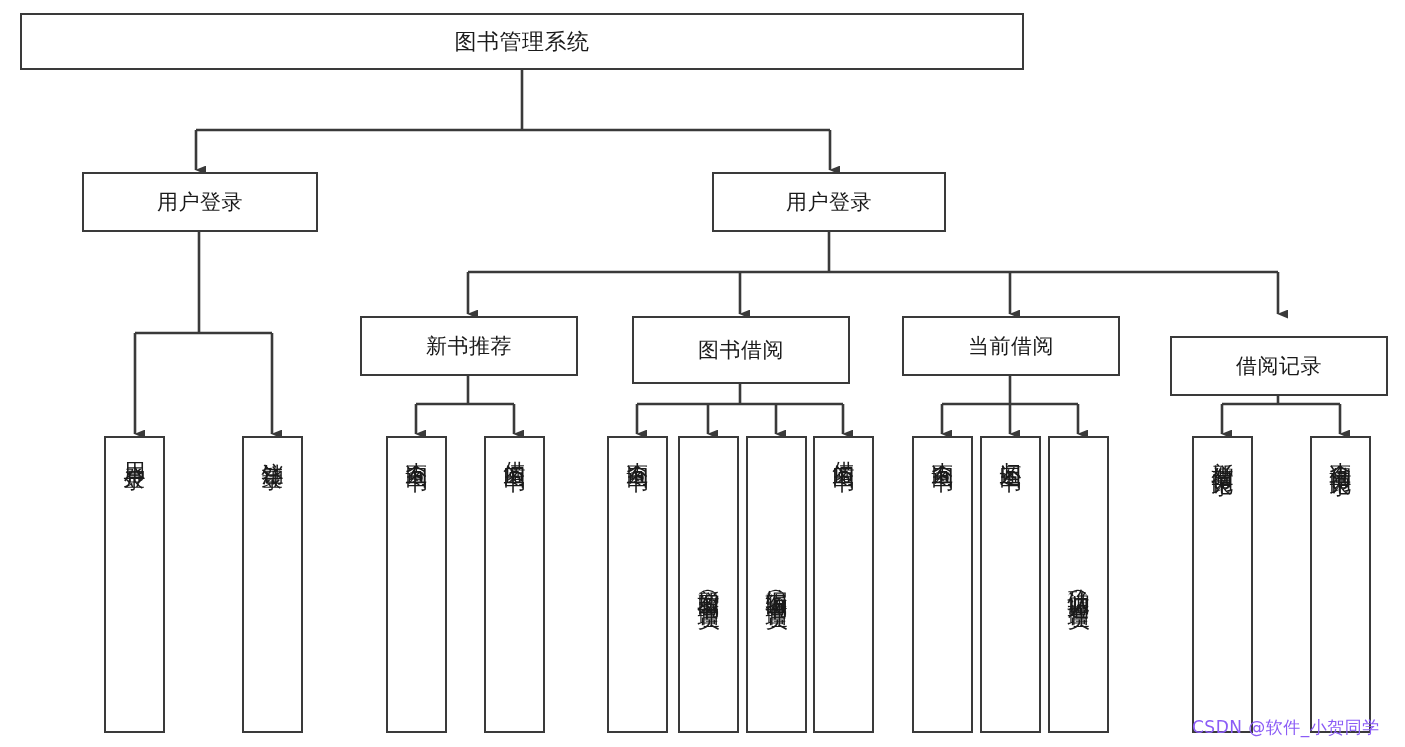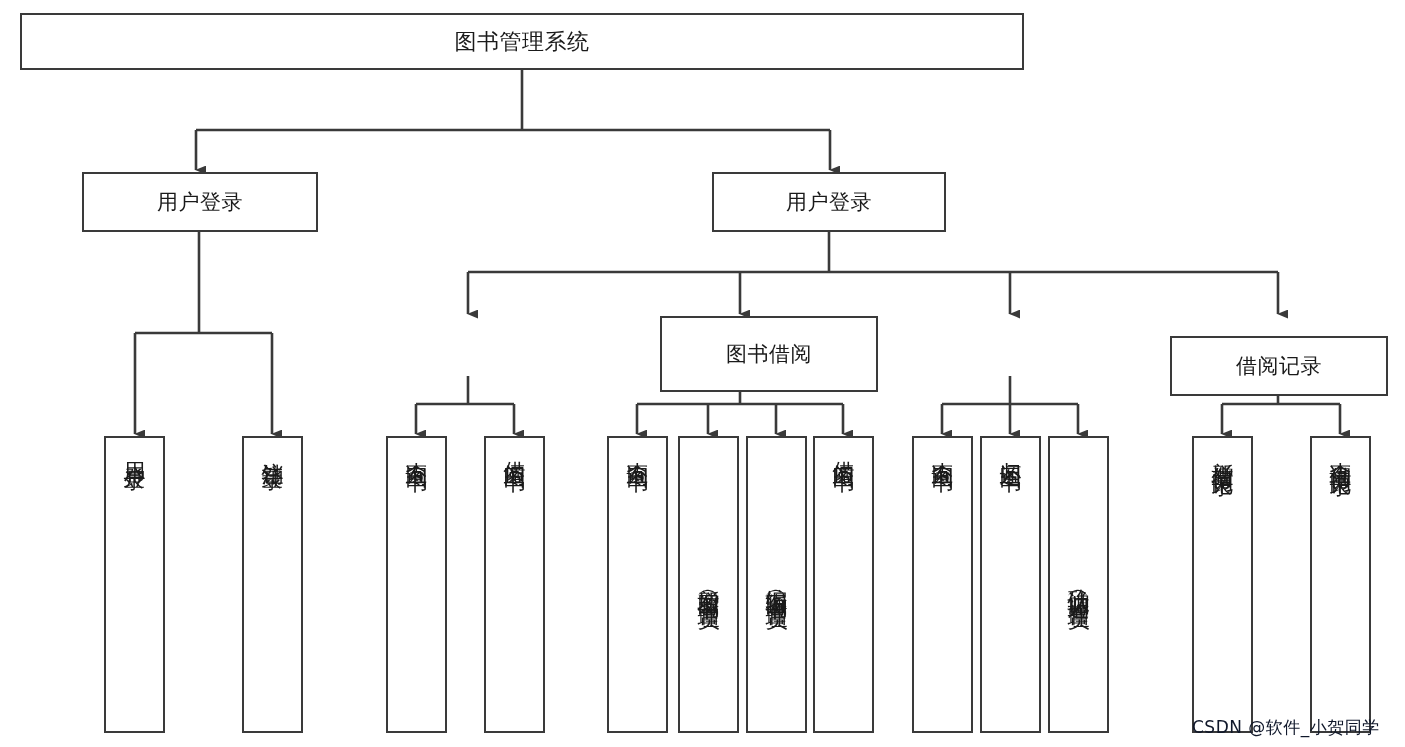--- a/index.html
+++ b/index.html
@@ -58,21 +58,21 @@
   }
   .v-node.tall-text{
     align-items:center;
     padding-top:0;
   }
   #watermark{
     position:absolute;
     left:1192px;
     top:716px;
     font-size:17px;
-    color:#0f172a;
+    color:#8b5cf6;
     white-space:nowrap;
     z-index:5;
     letter-spacing:0.5px;
   }
 </style>
 </head>
 <body>
 
 <div id="canvas">
 
@@ -131,25 +131,31 @@
   </div>
 
   <div class="node h-node" style="left:82px;top:172px;width:236px;height:60px;">
     <span class="lbl">用户登录</span>
   </div>
 
   <div class="node h-node" style="left:712px;top:172px;width:234px;height:60px;">
     <span class="lbl">用户登录</span>
   </div>
 
-
-  <div class="node h-node" style="left:632px;top:316px;width:218px;height:76px;margin-left:28px;">
+  <div class="node h-node" style="left:360px;top:316px;width:218px;height:60px;">
+    <span class="lbl">新书推荐</span>
+  </div>
+
+  <div class="node h-node" style="left:632px;top:316px;width:218px;height:68px;">
     <span class="lbl">图书借阅</span>
   </div>
 
+  <div class="node h-node" style="left:902px;top:316px;width:218px;height:60px;">
+    <span class="lbl">当前借阅</span>
+  </div>
 
   <div class="node h-node" style="left:1170px;top:316px;width:218px;height:60px;margin-top:20px;">
     <span class="lbl">借阅记录</span>
   </div>
 
   <div class="node v-node" style="left:104px;top:436px;width:61px;height:297px;">
     <span class="lbl">用户登录</span>
   </div>
 
   <div class="node v-node" style="left:242px;top:436px;width:61px;height:297px;">

